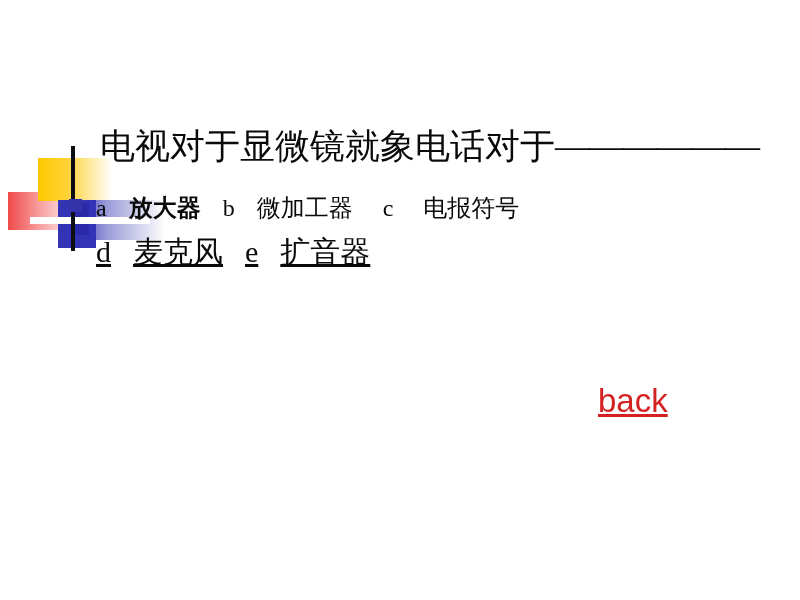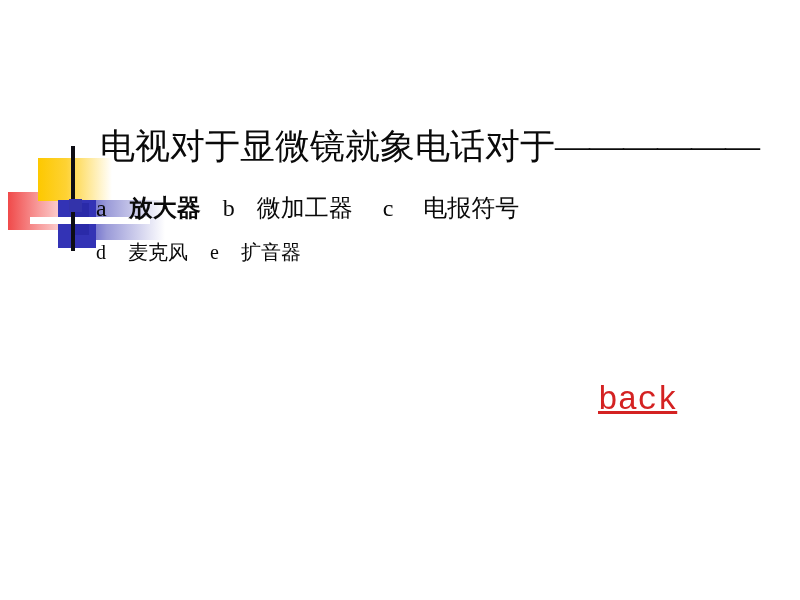--- a/index.html
+++ b/index.html
@@ -134,36 +134,37 @@
     font-family: "Liberation Serif", "DejaVu Serif", serif;
   }
   .opt-bold {
     font-weight: bold;
   }
   .sp-lg { display: inline-block; width: 22px; }
   .sp-xl { display: inline-block; width: 30px; }
 
   .cont-row {
     padding-left: 34px;
-    font-size: 20px;
+    font-size: 30px;
     line-height: 44px;
     color: #0a0a0a;
     white-space: nowrap;
+    text-decoration: underline;
   }
 
   
   .back-link {
     position: absolute;
     left: 598px;
     top: 382px;
     font-size: 33px;
     color: #d42222;
     text-decoration: underline;
     text-decoration-color: #d42222;
-    font-family: Liberation Mono, monospace;
+    font-family: Liberation Sans, sans-serif;
     cursor: pointer;
   }
 </style>
 </head>
 <body>
 
 <div class="slide">
 
   <div class="deco">
     <div class="deco-red"></div>

